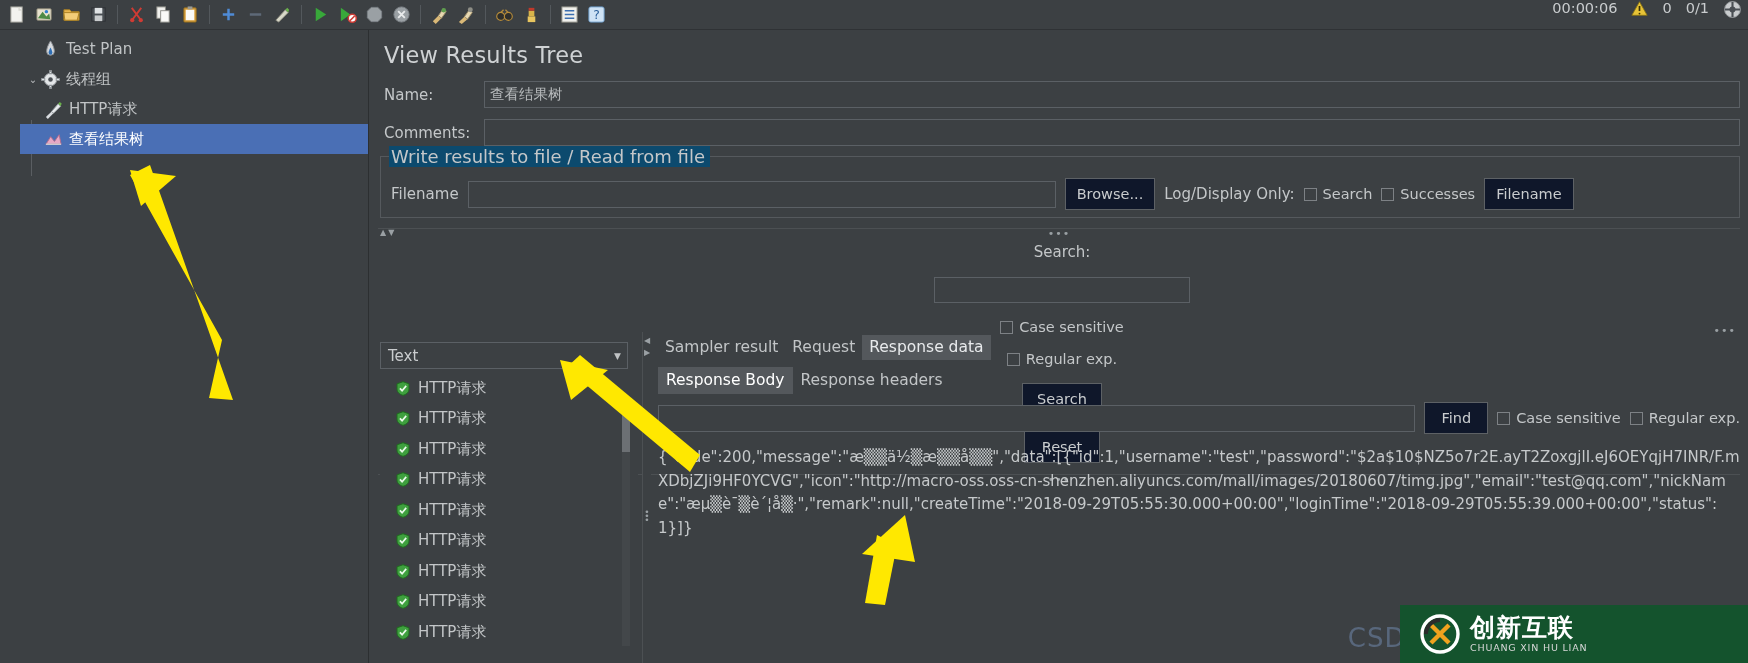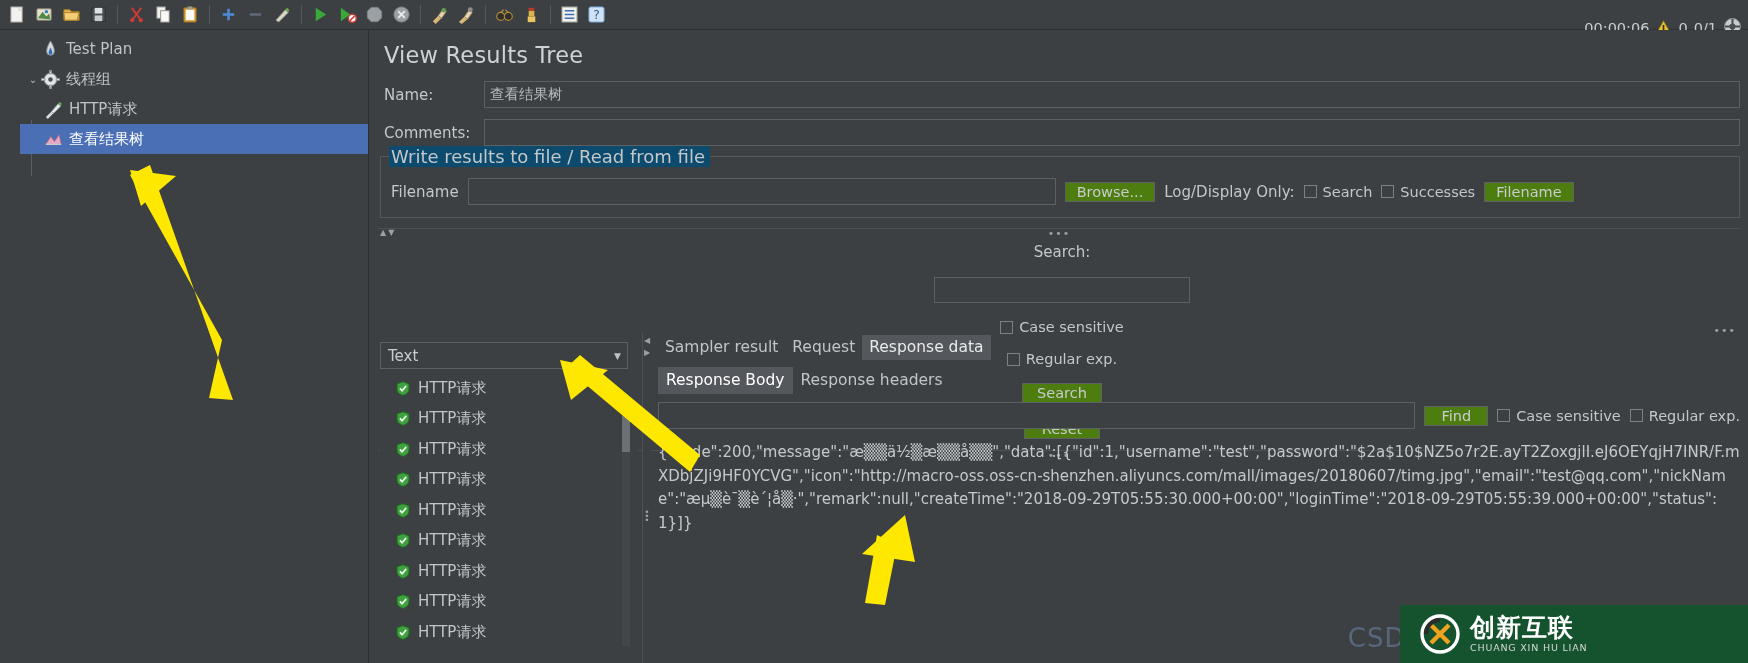--- a/index.html
+++ b/index.html
@@ -24,21 +24,21 @@
   .tb-btn {
     width: 27px; height: 26px;
     display: flex; align-items: center; justify-content: center;
     font-size: 15px; line-height: 1; cursor: default;
   }
   .tb-sep { width: 1px; height: 19px; background: #53585c; margin: 0 5px; }
   .tb-ico { display:block; width: 19px; height: 19px; }
 
   #status {
     position: absolute; right: 6px; top: 0; height: 36px;
-    display: flex; align-items: flex-end; gap: 6px;
+    display: flex; align-items: flex-start; gap: 14px;
     font-size: 14.5px; color: #c9ccce;
     font-family: "DejaVu Sans", "Liberation Sans", sans-serif;
   }
   #status .warn-ico { width: 17px; height: 17px; display:block; }
   #status .num { font-size: 14.5px; }
   #status .glob { width: 19px; height: 19px; display: block; }
 
   
   #tree {
     position: absolute; left: 0; top: 30px; width: 369px; height: 633px;
@@ -102,25 +102,25 @@
     display: flex; align-items: center; width: calc(100% - 8px);
   }
   .gb-legend .txt {
     font-size: 18px; color: #c4c7c9; background: #0c4a6e;
     padding: 0 5px 0 2px; white-space: nowrap;
   }
   .gb-legend .line { flex: 1; height: 1px; background: #55595d; }
   .gb-tl { position:absolute; left:0; top:0; width: 8px; height:1px; background:#55595d; }
 
   .btn {
-    background: #4d7c0f;
+    background: #0f172a;
     border: 1px solid #5d6165;
     color: #c9ccce;
     font-size: 14.5px;
-    height: 20px;
+    height: 32px;
     padding: 0 11px;
     display: flex; align-items: center; justify-content: center;
     cursor: default;
     font-family: "DejaVu Sans", "Liberation Sans", sans-serif;
     white-space: nowrap;
   }
   .cbx {
     width: 13px; height: 13px;
     border: 1px solid #7d8185;
     background: #3c4043;

